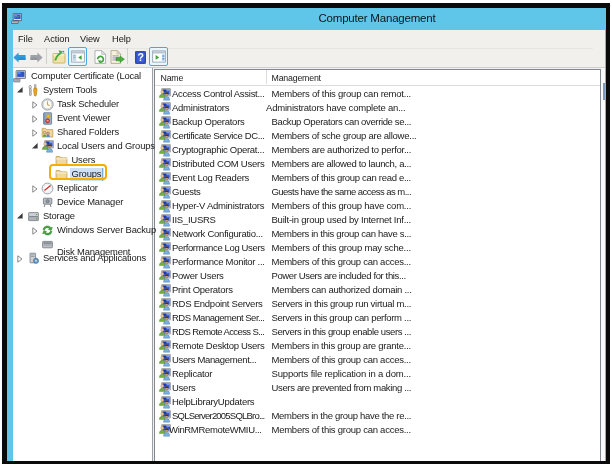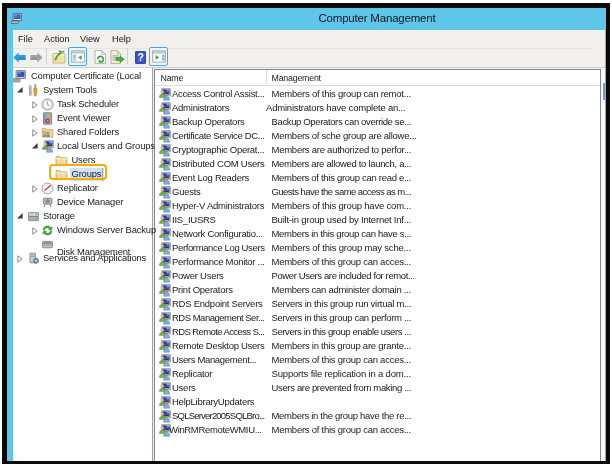--- a/index.html
+++ b/index.html
@@ -313,36 +313,36 @@
       <rect x="4.6" y="1.6" width="3.2" height="2.2" fill="#1736a8"></rect>
       <rect x="8.6" y="1.6" width="3" height="1.6" fill="#7e9ae8"></rect>
       <circle cx="4.3" cy="3.9" r="1.55" fill="#e9c79c" stroke="#a8854e" stroke-width="0.4"></circle>
       <path d="M1.4 8.9 q0.2 -2.6 2.9 -2.6 q2.7 0 2.9 2.6 l0 0.5 l-5.8 0 Z" fill="#76b043" stroke="#4e7a28" stroke-width="0.4"></path>
       <circle cx="8.6" cy="6.1" r="1.6" fill="#caa07a" stroke="#6a4a28" stroke-width="0.4"></circle>
       <path d="M8.6 4.5 q-1.7 0 -1.6 1.4 l3.2 0 q0.1 -1.4 -1.6 -1.4 Z" fill="#4a3420"></path>
       <path d="M5.6 11.4 q0.2 -2.8 3 -2.8 q2.8 0 3 2.8 l0 0.8 l-6 0 Z" fill="#7ab2e0" stroke="#3a6a9a" stroke-width="0.4"></path>
     </svg>
   </div>
 <div class="t" style="left:172px;top:269px;width:93px;overflow:hidden">Power Users</div>
-<div class="t dd" style="left:271.5px;top:269px;letter-spacing:-0.38px">Power Users are included for remot...</div>
+<div class="t dd" style="left:271.5px;top:269px;letter-spacing:-0.38px">Power Users are included for this...</div>
 <div style="position:absolute;left:157.5px;top:283.5px;width:13px;height:13px">
     <svg width="13" height="13" viewBox="0 0 13 13">
       <rect x="3.6" y="0.6" width="9" height="7.4" rx="0.4" fill="#d9d6ce" stroke="#8a8a84" stroke-width="0.7"></rect>
       <rect x="4.6" y="1.6" width="7" height="5" fill="#2f50c8"></rect>
       <rect x="4.6" y="1.6" width="3.2" height="2.2" fill="#1736a8"></rect>
       <rect x="8.6" y="1.6" width="3" height="1.6" fill="#7e9ae8"></rect>
       <circle cx="4.3" cy="3.9" r="1.55" fill="#e9c79c" stroke="#a8854e" stroke-width="0.4"></circle>
       <path d="M1.4 8.9 q0.2 -2.6 2.9 -2.6 q2.7 0 2.9 2.6 l0 0.5 l-5.8 0 Z" fill="#76b043" stroke="#4e7a28" stroke-width="0.4"></path>
       <circle cx="8.6" cy="6.1" r="1.6" fill="#caa07a" stroke="#6a4a28" stroke-width="0.4"></circle>
       <path d="M8.6 4.5 q-1.7 0 -1.6 1.4 l3.2 0 q0.1 -1.4 -1.6 -1.4 Z" fill="#4a3420"></path>
       <path d="M5.6 11.4 q0.2 -2.8 3 -2.8 q2.8 0 3 2.8 l0 0.8 l-6 0 Z" fill="#7ab2e0" stroke="#3a6a9a" stroke-width="0.4"></path>
     </svg>
   </div>
 <div class="t" style="left:172px;top:283px;width:93px;overflow:hidden">Print Operators</div>
-<div class="t dd" style="left:271.5px;top:283px;letter-spacing:-0.27px">Members can administer domain ...</div>
+<div class="t dd" style="left:271.5px;top:283px;letter-spacing:-0.27px">Members can authorized domain ...</div>
 <div style="position:absolute;left:157.5px;top:297.5px;width:13px;height:13px">
     <svg width="13" height="13" viewBox="0 0 13 13">
       <rect x="3.6" y="0.6" width="9" height="7.4" rx="0.4" fill="#d9d6ce" stroke="#8a8a84" stroke-width="0.7"></rect>
       <rect x="4.6" y="1.6" width="7" height="5" fill="#2f50c8"></rect>
       <rect x="4.6" y="1.6" width="3.2" height="2.2" fill="#1736a8"></rect>
       <rect x="8.6" y="1.6" width="3" height="1.6" fill="#7e9ae8"></rect>
       <circle cx="4.3" cy="3.9" r="1.55" fill="#e9c79c" stroke="#a8854e" stroke-width="0.4"></circle>
       <path d="M1.4 8.9 q0.2 -2.6 2.9 -2.6 q2.7 0 2.9 2.6 l0 0.5 l-5.8 0 Z" fill="#76b043" stroke="#4e7a28" stroke-width="0.4"></path>
       <circle cx="8.6" cy="6.1" r="1.6" fill="#caa07a" stroke="#6a4a28" stroke-width="0.4"></circle>
       <path d="M8.6 4.5 q-1.7 0 -1.6 1.4 l3.2 0 q0.1 -1.4 -1.6 -1.4 Z" fill="#4a3420"></path>

